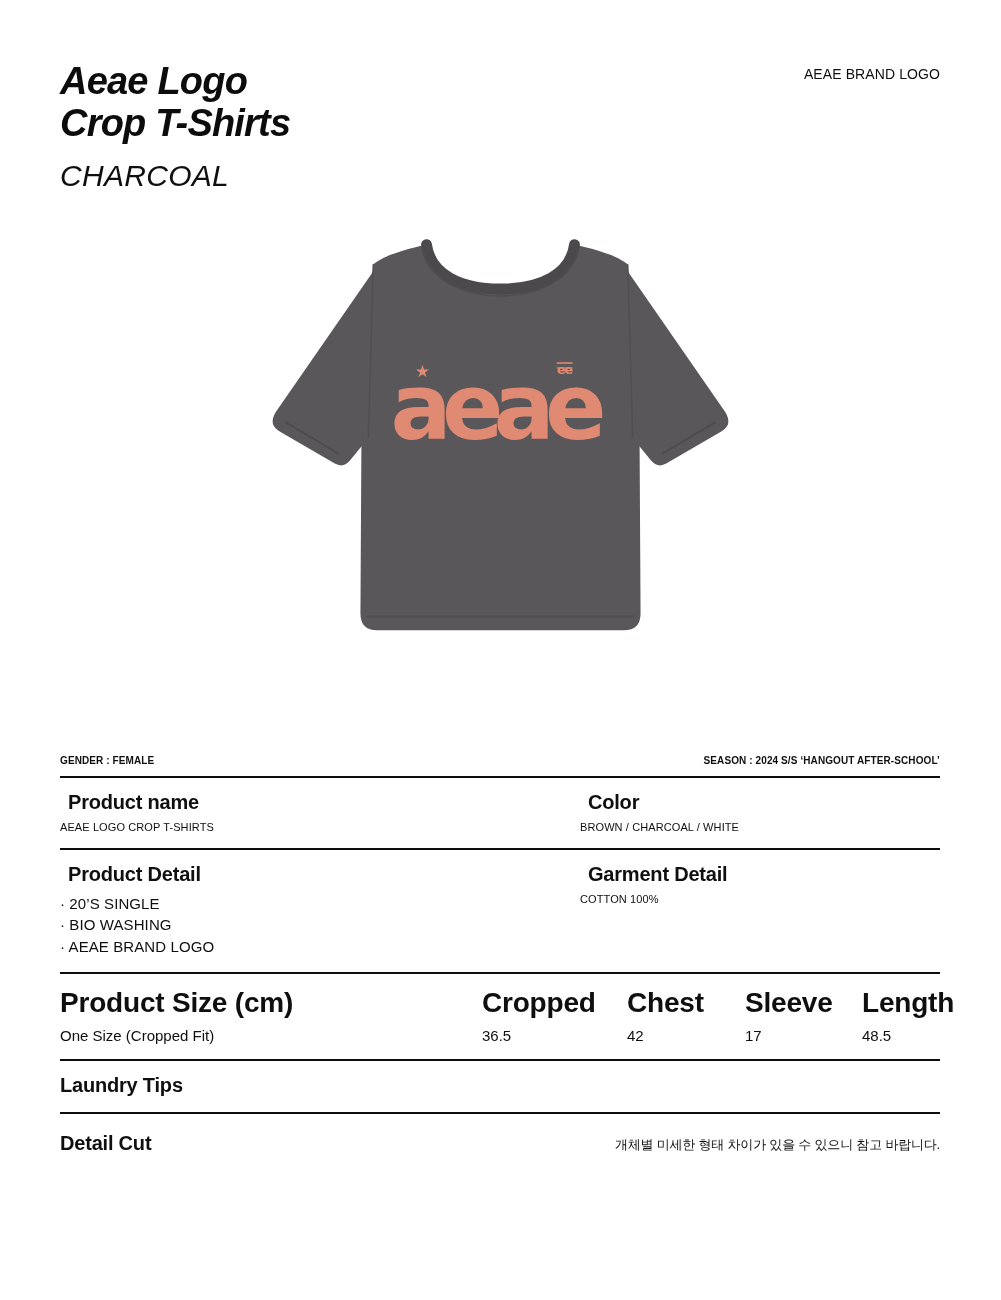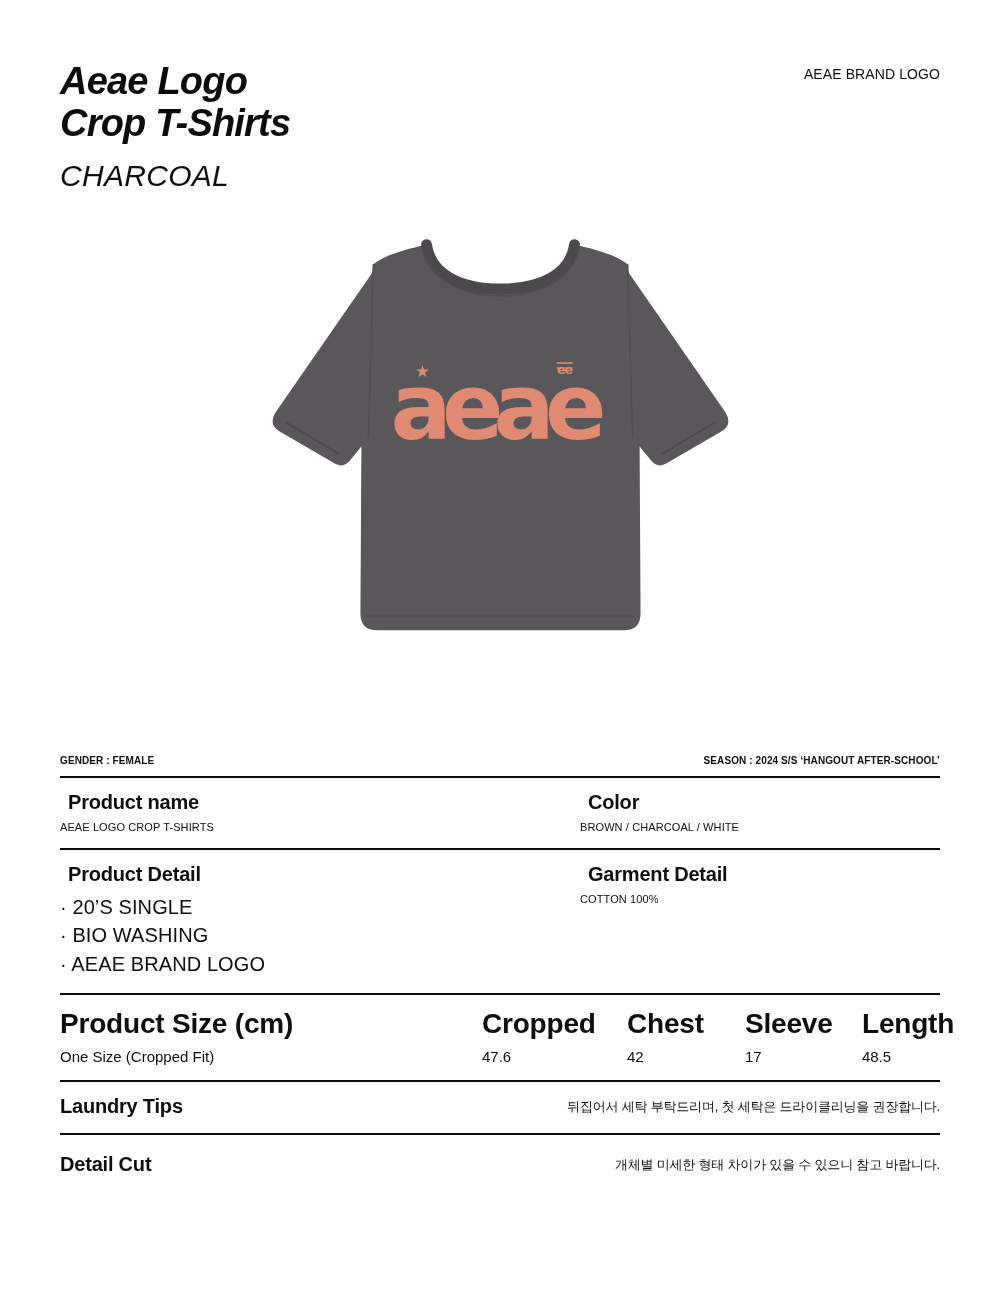--- a/index.html
+++ b/index.html
@@ -20,27 +20,27 @@
 
   
   .info { position:absolute; left:60px; width:880px; top:755px; }
   .meta-row { display:flex; justify-content:space-between; align-items:baseline;
               font-size:10px; font-weight:bold; letter-spacing:0.1px; padding-bottom:10px; }
   .rule { height:2px; background:#0d0d0d; }
   .row { padding:13px 0 15px; }
   .two-col { display:grid; grid-template-columns:520px 1fr; }
   .sec { font-size:20px; font-weight:bold; letter-spacing:-0.2px; margin:0 0 7px 8px; }
   .val { font-size:11px; letter-spacing:0.1px; }
-  .list-item { font-size:20px; line-height:1.42; letter-spacing:0.1px; }
+  .list-item { font-size:15px; line-height:1.42; letter-spacing:0.1px; }
 
   .size-grid { display:grid; grid-template-columns:422px 145px 118px 117px 1fr; }
   .size-grid .cell-h { font-size:28px; font-weight:bold; letter-spacing:-0.2px; margin-bottom:8px; }
   .size-grid .cell-v { font-size:15px; }
 
-  .flex-row { display:flex; justify-content:space-between; align-items:center; }
+  .flex-row { display:flex; justify-content:space-between; align-items:flex-end; }
   .kr-note { font-size:13px; text-align:right; line-height:1.5; letter-spacing:-0.2px; color:#101010; }
 </style>
 </head>
 <body>
 
 <div class="page">
 
   <div class="header">
     <div class="title">
       <div>Aeae Logo</div>
@@ -113,40 +113,39 @@
     </div>
     <div class="rule"></div>
 
     <div class="row size-grid">
       <div>
         <div class="cell-h">Product Size (cm)</div>
         <div class="cell-v">One Size (Cropped Fit)</div>
       </div>
       <div>
         <div class="cell-h">Cropped</div>
-        <div class="cell-v">47.6</div>
+        <div class="cell-v">36.5</div>
       </div>
       <div>
         <div class="cell-h">Chest</div>
         <div class="cell-v">42</div>
       </div>
       <div>
         <div class="cell-h">Sleeve</div>
         <div class="cell-v">17</div>
       </div>
       <div>
         <div class="cell-h">Length</div>
         <div class="cell-v">48.5</div>
       </div>
     </div>
     <div class="rule"></div>
 
     <div class="row flex-row">
       <div class="sec" style="margin:0;">Laundry Tips</div>
-      <div class="kr-note">뒤집어서 세탁 부탁드리며, 첫 세탁은 드라이클리닝을 권장합니다.</div>
     </div>
     <div class="rule"></div>
 
     <div class="row flex-row" style="padding-top:18px;">
       <div class="sec" style="margin:0;">Detail Cut</div>
       <div class="kr-note">
         <div>개체별 미세한 형태 차이가 있을 수 있으니 참고 바랍니다.</div>
       </div>
     </div>
 

